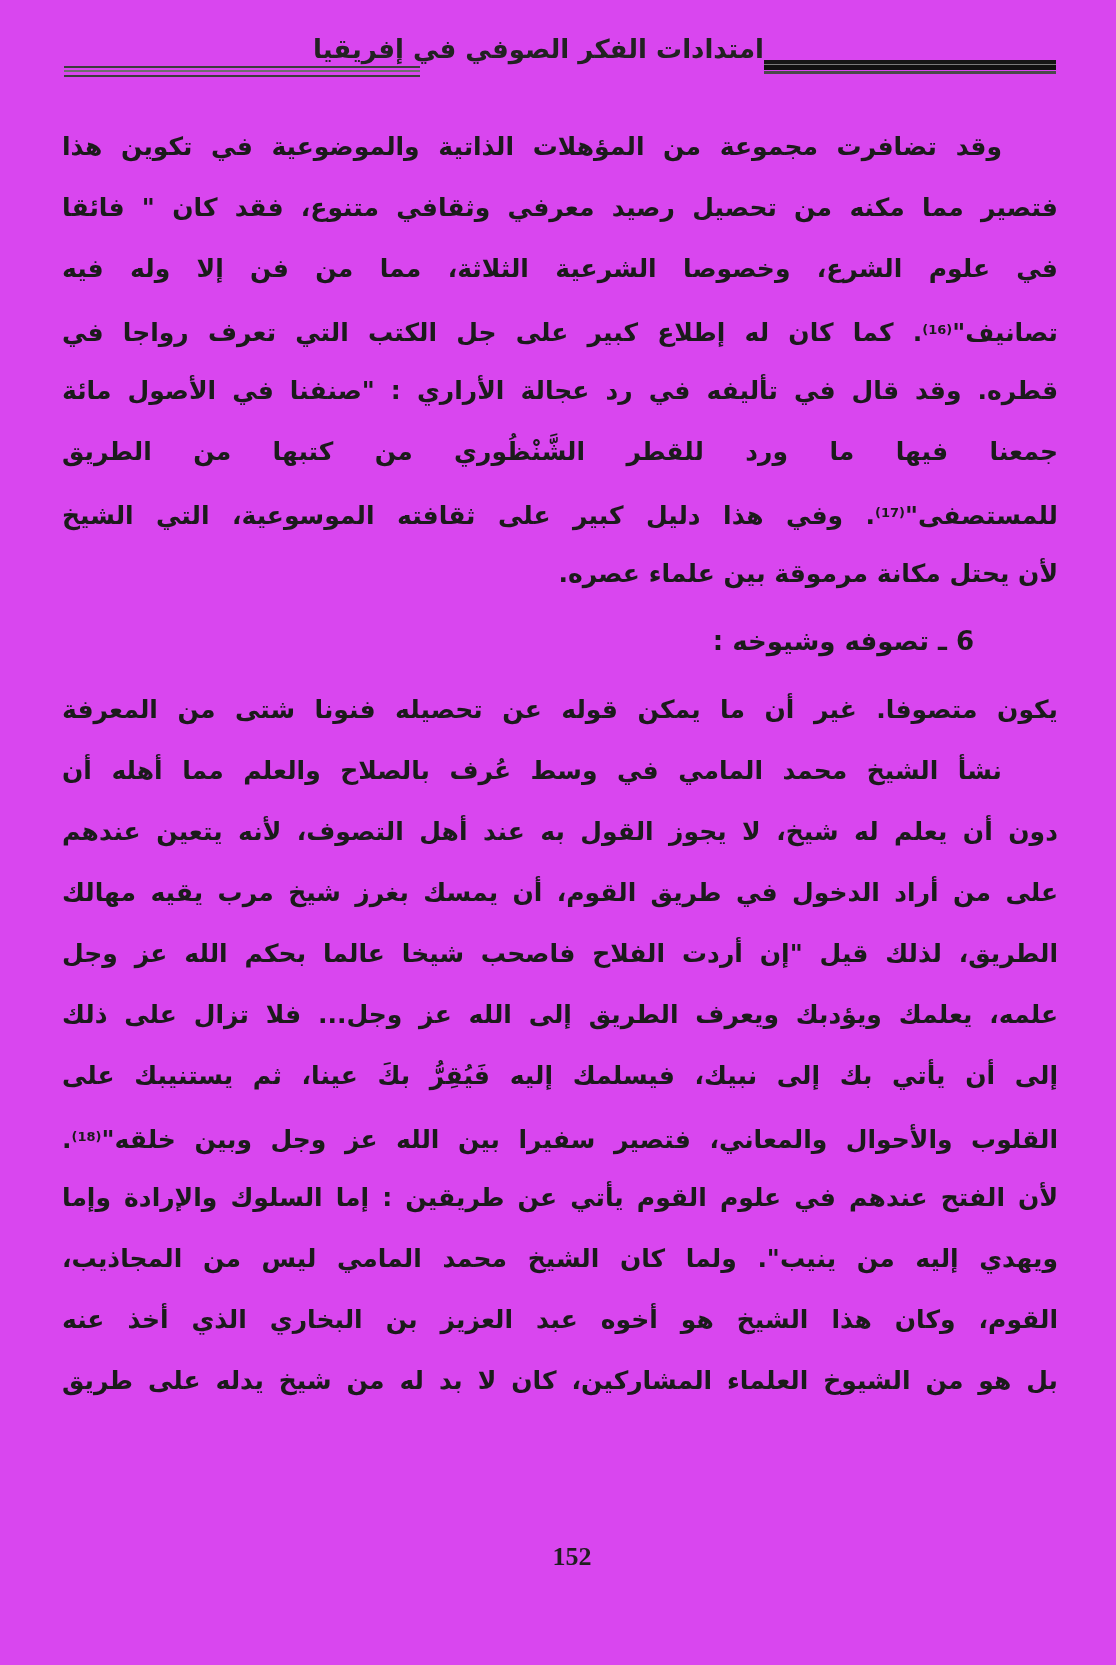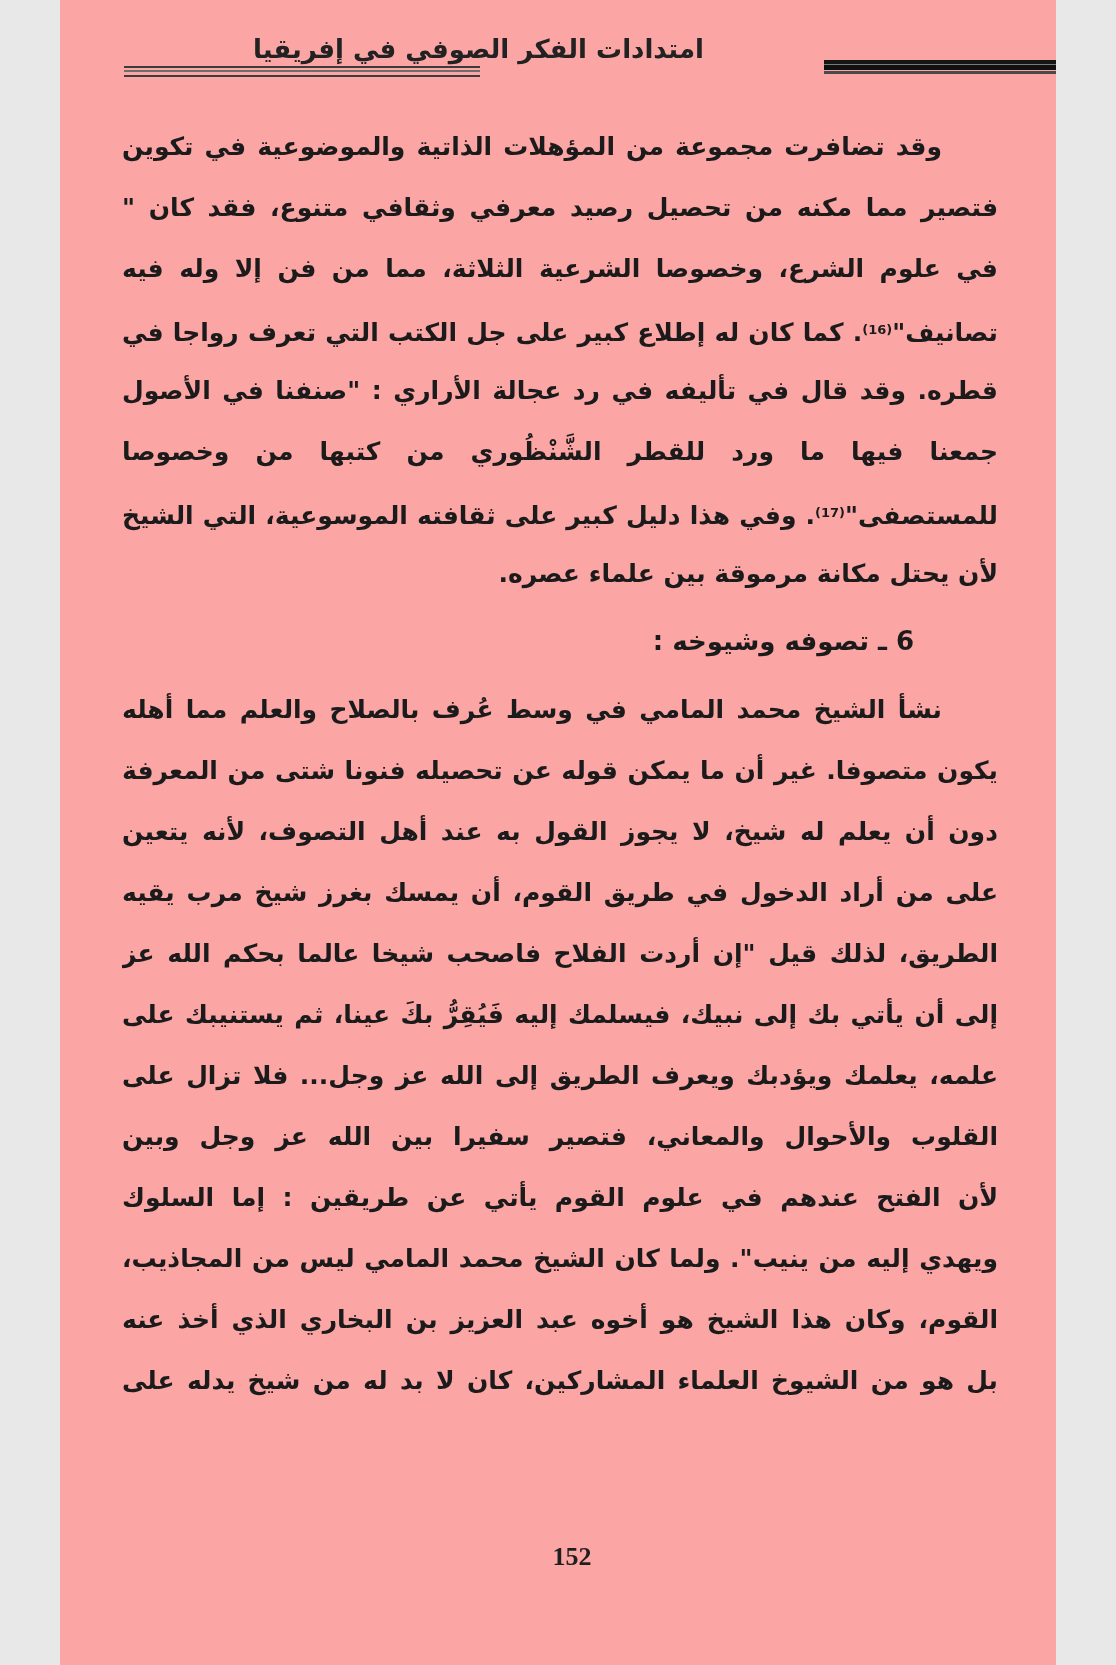--- a/index.html
+++ b/index.html
@@ -2,23 +2,23 @@
 <html lang="ar"><head>
 <meta charset="utf-8">
 <style>
   html, body {
     margin: 0;
     padding: 0;
     background: #e8e8e8;
   }
   .page {
     position: relative;
-    width: 996px;
+    width: 1116px;
     height: 1665px;
-    background: #fca5a5;
+    background: #d946ef;
     margin: 0 auto;
     overflow: hidden;
     font-family: "DejaVu Sans", sans-serif;
     color: #1b1b1b;
   }
   
   .header {
     position: relative;
     height: 104px;
   }
@@ -110,33 +110,33 @@
     <div class="rule-right"></div>
   </div>
 
   <div class="body">
 
     <div class="line indent"><span>وقد تضافرت مجموعة من المؤهلات الذاتية والموضوعية في تكوين هذا</span></div>
     <div class="line"><span>فتصير مما مكنه من تحصيل رصيد معرفي وثقافي متنوع، فقد كان " فائقا</span></div>
     <div class="line"><span>في علوم الشرع، وخصوصا الشرعية الثلاثة، مما من فن إلا وله فيه</span></div>
     <div class="line"><span>تصانيف"</span><span class="sup">(16)</span><span>. كما كان له إطلاع كبير على جل الكتب التي تعرف رواجا في</span></div>
     <div class="line"><span>قطره. وقد قال في تأليفه في رد عجالة الأراري : "صنفنا في الأصول مائة</span></div>
-    <div class="line"><span>جمعنا فيها ما ورد للقطر الشَّنْظُوري من كتبها من وخصوصا</span></div>
+    <div class="line"><span>جمعنا فيها ما ورد للقطر الشَّنْظُوري من كتبها من الطريق</span></div>
     <div class="line"><span>للمستصفى"</span><span class="sup">(17)</span><span>. وفي هذا دليل كبير على ثقافته الموسوعية، التي الشيخ</span></div>
     <div class="line endline"><span>لأن يحتل مكانة مرموقة بين علماء عصره.</span></div>
 
     <div class="heading">6 ـ تصوفه وشيوخه :</div>
 
+    <div class="line"><span>يكون متصوفا. غير أن ما يمكن قوله عن تحصيله فنونا شتى من المعرفة</span></div>
     <div class="line indent"><span>نشأ الشيخ محمد المامي في وسط عُرف بالصلاح والعلم مما أهله أن</span></div>
-    <div class="line"><span>يكون متصوفا. غير أن ما يمكن قوله عن تحصيله فنونا شتى من المعرفة</span></div>
     <div class="line"><span>دون أن يعلم له شيخ، لا يجوز القول به عند أهل التصوف، لأنه يتعين عندهم</span></div>
     <div class="line"><span>على من أراد الدخول في طريق القوم، أن يمسك بغرز شيخ مرب يقيه مهالك</span></div>
     <div class="line"><span>الطريق، لذلك قيل "إن أردت الفلاح فاصحب شيخا عالما بحكم الله عز وجل</span></div>
+    <div class="line"><span>علمه، يعلمك ويؤدبك ويعرف الطريق إلى الله عز وجل... فلا تزال على ذلك</span></div>
     <div class="line"><span>إلى أن يأتي بك إلى نبيك، فيسلمك إليه فَيُقِرُّ بكَ عينا، ثم يستنيبك على</span></div>
-    <div class="line"><span>علمه، يعلمك ويؤدبك ويعرف الطريق إلى الله عز وجل... فلا تزال على ذلك</span></div>
     <div class="line"><span>القلوب والأحوال والمعاني، فتصير سفيرا بين الله عز وجل وبين خلقه"</span><span class="sup">(18)</span><span>.</span></div>
     <div class="line"><span>لأن الفتح عندهم في علوم القوم يأتي عن طريقين : إما السلوك والإرادة وإما</span></div>
     <div class="line"><span>ويهدي إليه من ينيب". ولما كان الشيخ محمد المامي ليس من المجاذيب،</span></div>
     <div class="line"><span>القوم، وكان هذا الشيخ هو أخوه عبد العزيز بن البخاري الذي أخذ عنه</span></div>
     <div class="line"><span>بل هو من الشيوخ العلماء المشاركين، كان لا بد له من شيخ يدله على طريق</span></div>
 
   </div>
 
   <div class="page-number">152</div>
 

